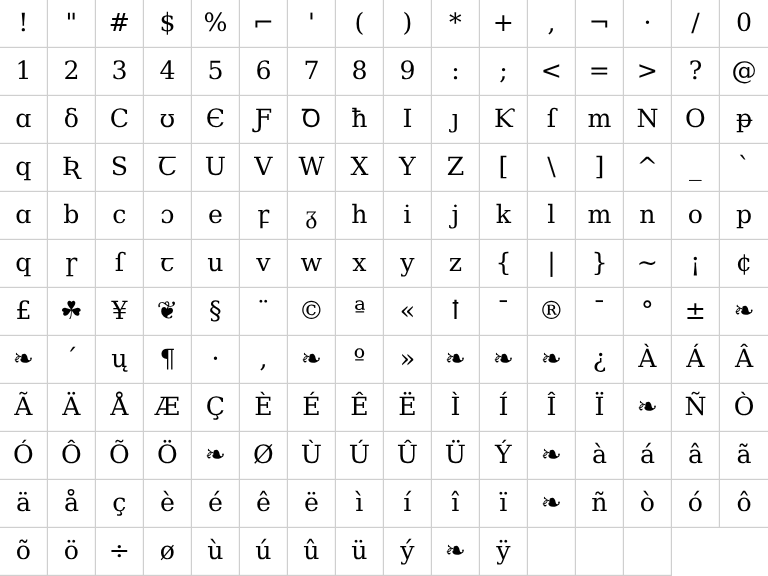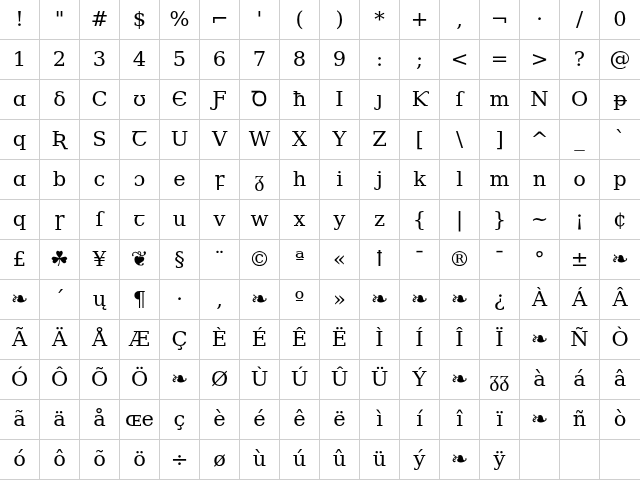--- a/index.html
+++ b/index.html
@@ -198,28 +198,26 @@
     <div class="cell">Õ</div>
     <div class="cell">Ö</div>
     <div class="cell">❧</div>
     <div class="cell">Ø</div>
     <div class="cell">Ù</div>
     <div class="cell">Ú</div>
     <div class="cell">Û</div>
     <div class="cell">Ü</div>
     <div class="cell">Ý</div>
     <div class="cell">❧</div>
-    <div class="cell">ᵹᵹ</div>
     <div class="cell">à</div>
     <div class="cell">á</div>
     <div class="cell">â</div>
     <div class="cell">ã</div>
     <div class="cell">ä</div>
     <div class="cell">å</div>
-    <div class="cell">ɶe</div>
     <div class="cell">ç</div>
     <div class="cell">è</div>
     <div class="cell">é</div>
     <div class="cell">ê</div>
     <div class="cell">ë</div>
     <div class="cell">ì</div>
     <div class="cell">í</div>
     <div class="cell">î</div>
     <div class="cell">ï</div>
     <div class="cell">❧</div>

